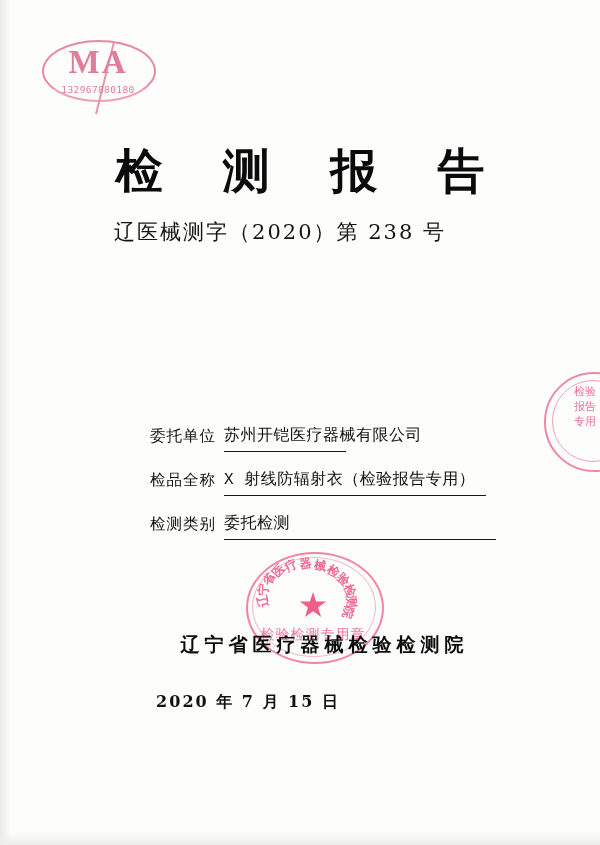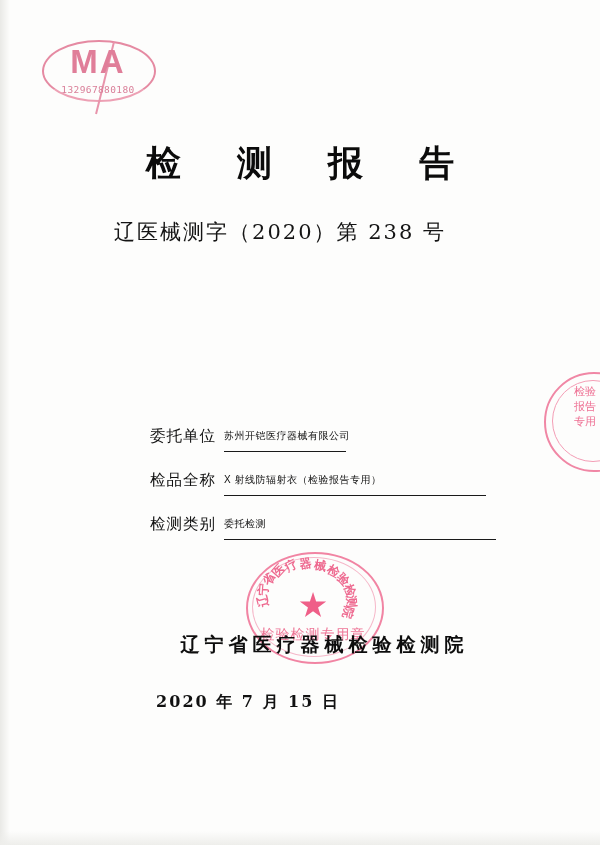--- a/index.html
+++ b/index.html
@@ -40,21 +40,21 @@
     border: 2px solid #e58aa2;
     border-radius: 50% / 50%;
     border-bottom-color: #eda0b4;
   }
   .ma-stamp .ma-letters {
     position: absolute;
     left: 10px;
     top: 2px;
     width: 92px;
     text-align: center;
-    font-family: Liberation Sans, sans-serif;
+    font-family: Liberation Serif, serif;
     font-weight: bold;
     font-size: 33px;
     letter-spacing: 2px;
     color: #e07e99;
     line-height: 40px;
   }
   .ma-stamp .ma-number {
     position: absolute;
     left: 2px;
     top: 44px;
@@ -75,21 +75,21 @@
     transform: rotate(14deg);
   }
 
   
   .doc-title {
     position: absolute;
     left: 0;
     top: 140px;
     width: 600px;
     text-align: center;
-    font-size: 35px;
+    font-size: 47px;
     font-weight: bold;
     letter-spacing: 22px;
     text-indent: 22px;
     font-family: "DejaVu Serif", "Liberation Serif", serif;
     color: #0b0b0b;
   }
   .doc-subtitle {
     position: absolute;
     left: 0;
     top: 218px;
@@ -123,24 +123,24 @@
     font-family: "DejaVu Serif", "Liberation Serif", serif;
   }
   .field-value-wrap {
     flex: 1;
     margin-left: 8px;
     border-bottom: 1.4px solid #1a1a1a;
     padding-bottom: 4px;
     min-height: 22px;
   }
   .field-value {
-    font-size: 10px;
+    font-size: 16px;
     letter-spacing: 0.5px;
     white-space: nowrap;
-    font-family: Liberation Sans, sans-serif;
+    font-family: Liberation Mono, monospace;
   }
   .field-row.short .field-value-wrap {
     flex: none;
     width: 122px;
   }
   .field-row.wide .field-value-wrap {
     flex: none;
     width: 272px;
   }
 

